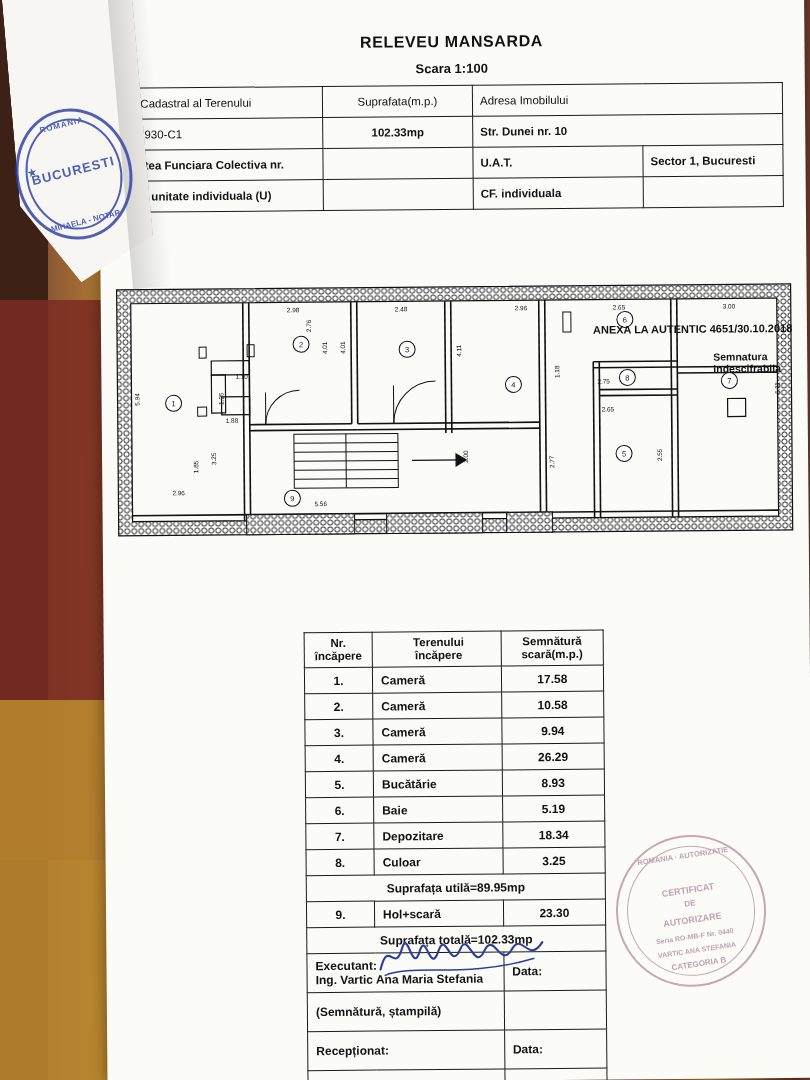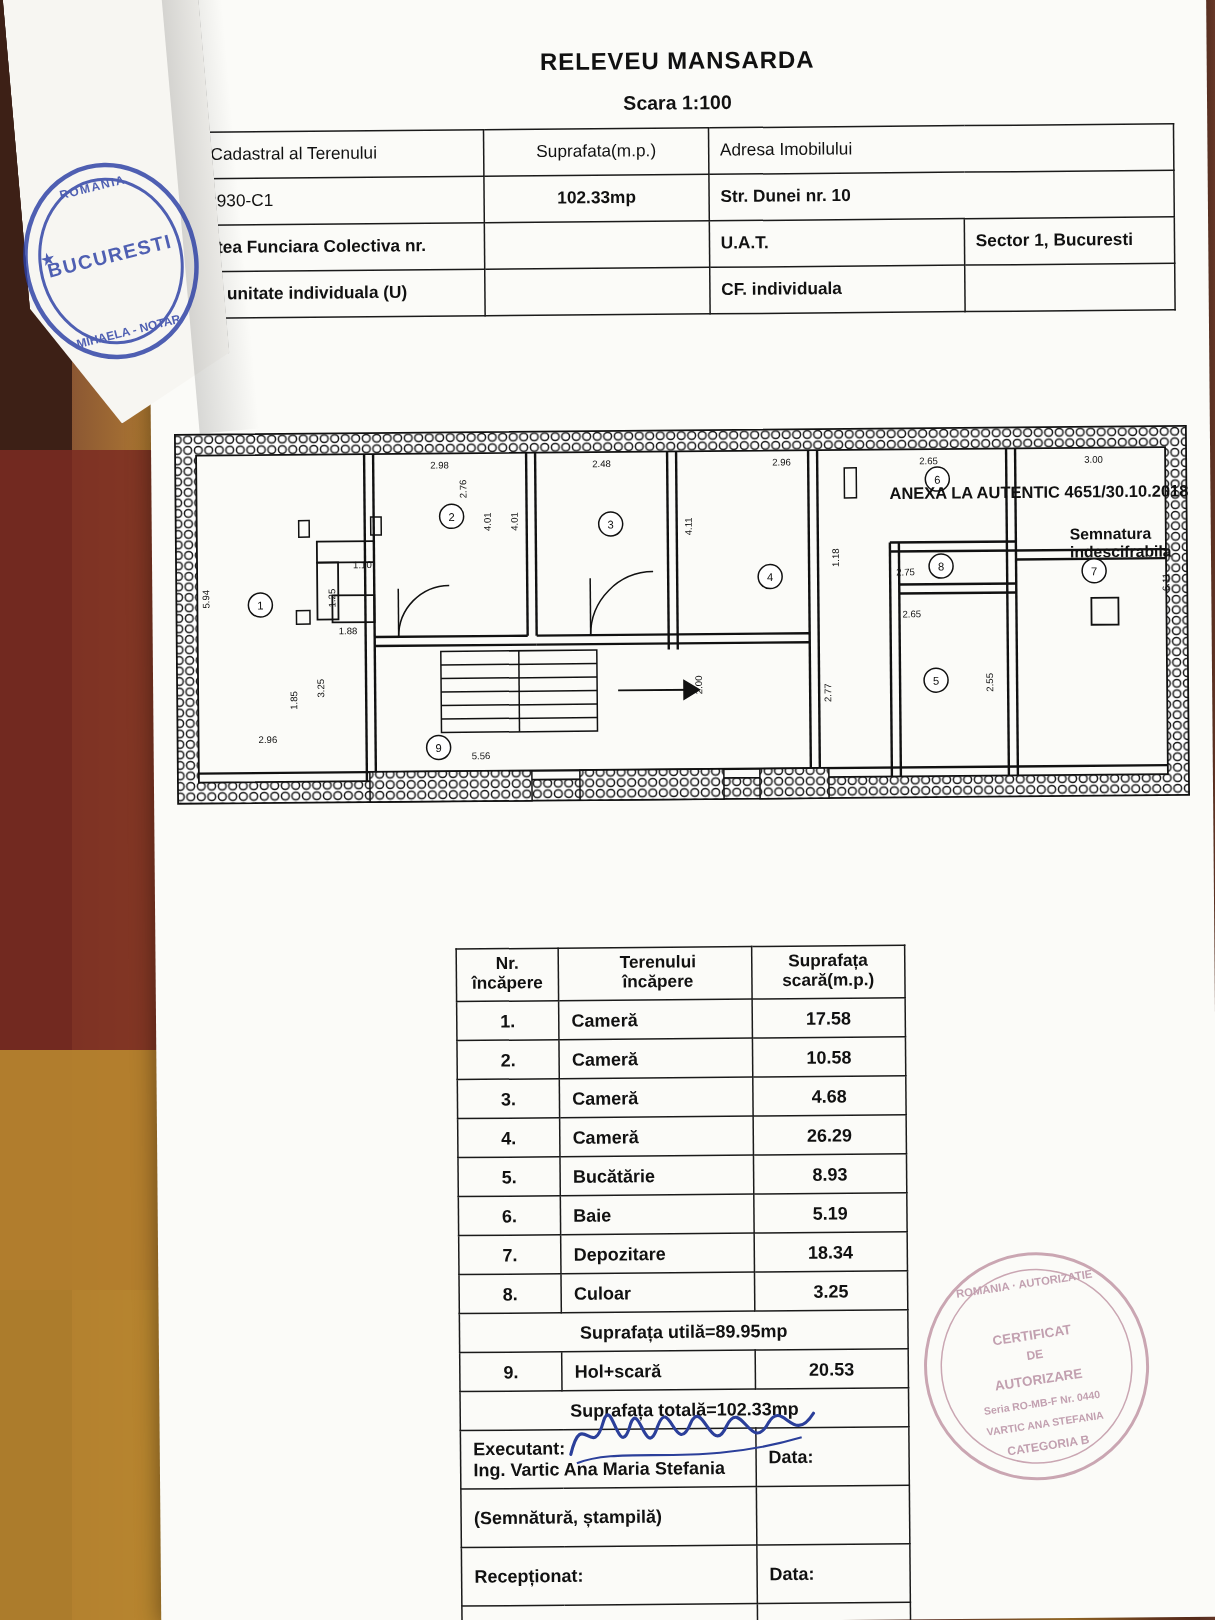--- a/index.html
+++ b/index.html
@@ -284,39 +284,39 @@
         <tr>
       <td class="hcell nr">
         <span>Nr.</span><br>
         <span>încăpere</span>
       </td>
       <td class="hcell den">
         <span>Terenului</span><br>
         <span>încăpere</span>
       </td>
       <td class="hcell sup">
-        <span>Suprafața</span><br>
+        <span>Semnătură</span><br>
         <span>scară(m.p.)</span>
       </td>
     </tr>
 
     <tr>
       <td class="nr">1.</td>
       <td class="den">Cameră</td>
       <td class="sup">17.58</td>
     </tr>
     <tr>
       <td class="nr">2.</td>
       <td class="den">Cameră</td>
       <td class="sup">10.58</td>
     </tr>
     <tr>
       <td class="nr">3.</td>
       <td class="den">Cameră</td>
-      <td class="sup">4.68</td>
+      <td class="sup">9.94</td>
     </tr>
     <tr>
       <td class="nr">4.</td>
       <td class="den">Cameră</td>
       <td class="sup">26.29</td>
     </tr>
     <tr>
       <td class="nr">5.</td>
       <td class="den">Bucătărie</td>
       <td class="sup">8.93</td>
@@ -336,21 +336,21 @@
       <td class="den">Culoar</td>
       <td class="sup">3.25</td>
     </tr>
 
     <tr>
       <td colspan="3" class="span-row">Suprafața utilă=89.95mp</td>
     </tr>
     <tr>
       <td class="nr">9.</td>
       <td class="den">Hol+scară</td>
-      <td class="sup">20.53</td>
+      <td class="sup">23.30</td>
     </tr>
     <tr>
       <td colspan="3" class="span-row">Suprafața totală=102.33mp</td>
     </tr>
 
     <tr>
       <td colspan="2" class="foot">
         <div>Executant:</div>
         <div>Ing. Vartic Ana Maria Stefania</div>
       </td>

